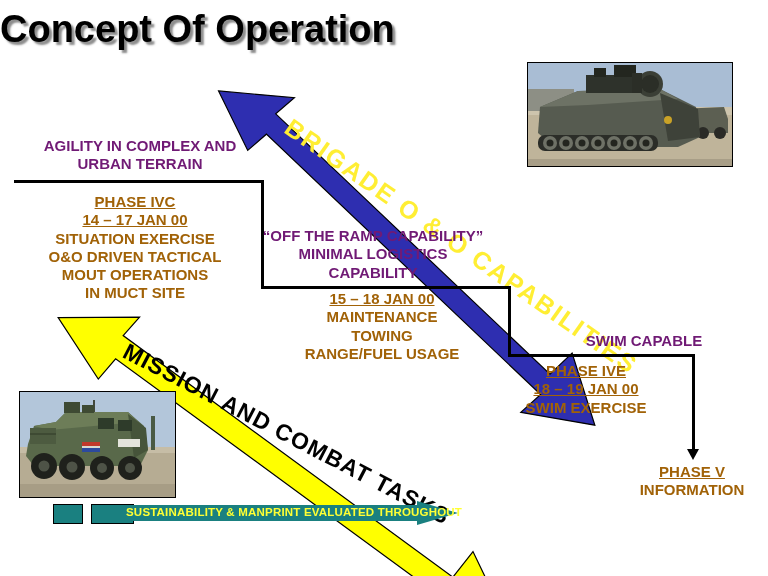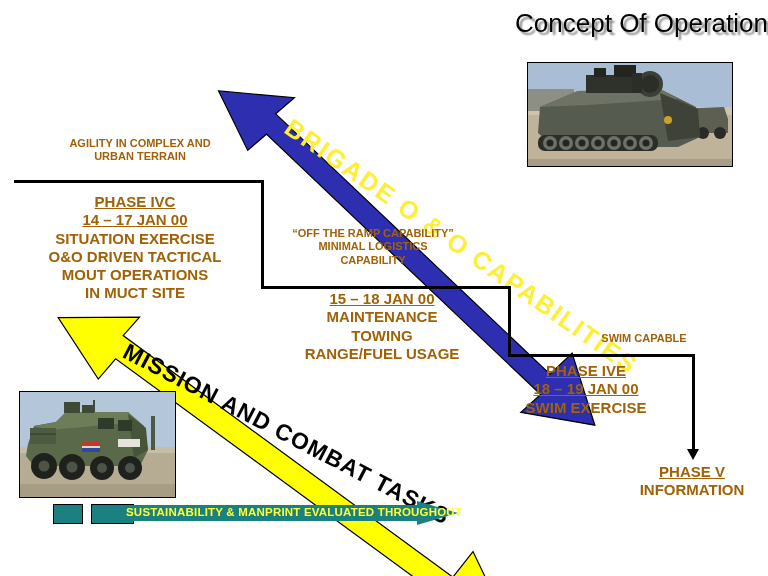--- a/index.html
+++ b/index.html
@@ -15,43 +15,43 @@
     overflow: hidden;
     font-family: "Liberation Sans", sans-serif;
   }
 
   
   #title {
     position: absolute;
     left: 0;
     top: 8px;
     width: 768px;
-    text-align: right;
-    font-size: 26px;
-    font-weight: normal;
+    text-align: left;
+    font-size: 38px;
+    font-weight: bold;
     color: #000000;
     letter-spacing: 0px;
     text-shadow: 3px 3px 2px rgba(120,120,120,0.85);
     white-space: nowrap;
   }
 
   
   .txtblock {
     position: absolute;
     text-align: center;
     font-weight: bold;
     line-height: 1.22;
     white-space: nowrap;
   }
   .txtblock .ln { display: block; }
   .txtblock .ul { text-decoration: underline; }
 
   .blue-head {
-    color: #a16207;
-    font-size: 11px;
+    color: #701a75;
+    font-size: 15px;
   }
   .black-body {
     color: #a16207;
     font-size: 15px;
   }
 
   
   .line-h, .line-v {
     position: absolute;
     background: #000000;

